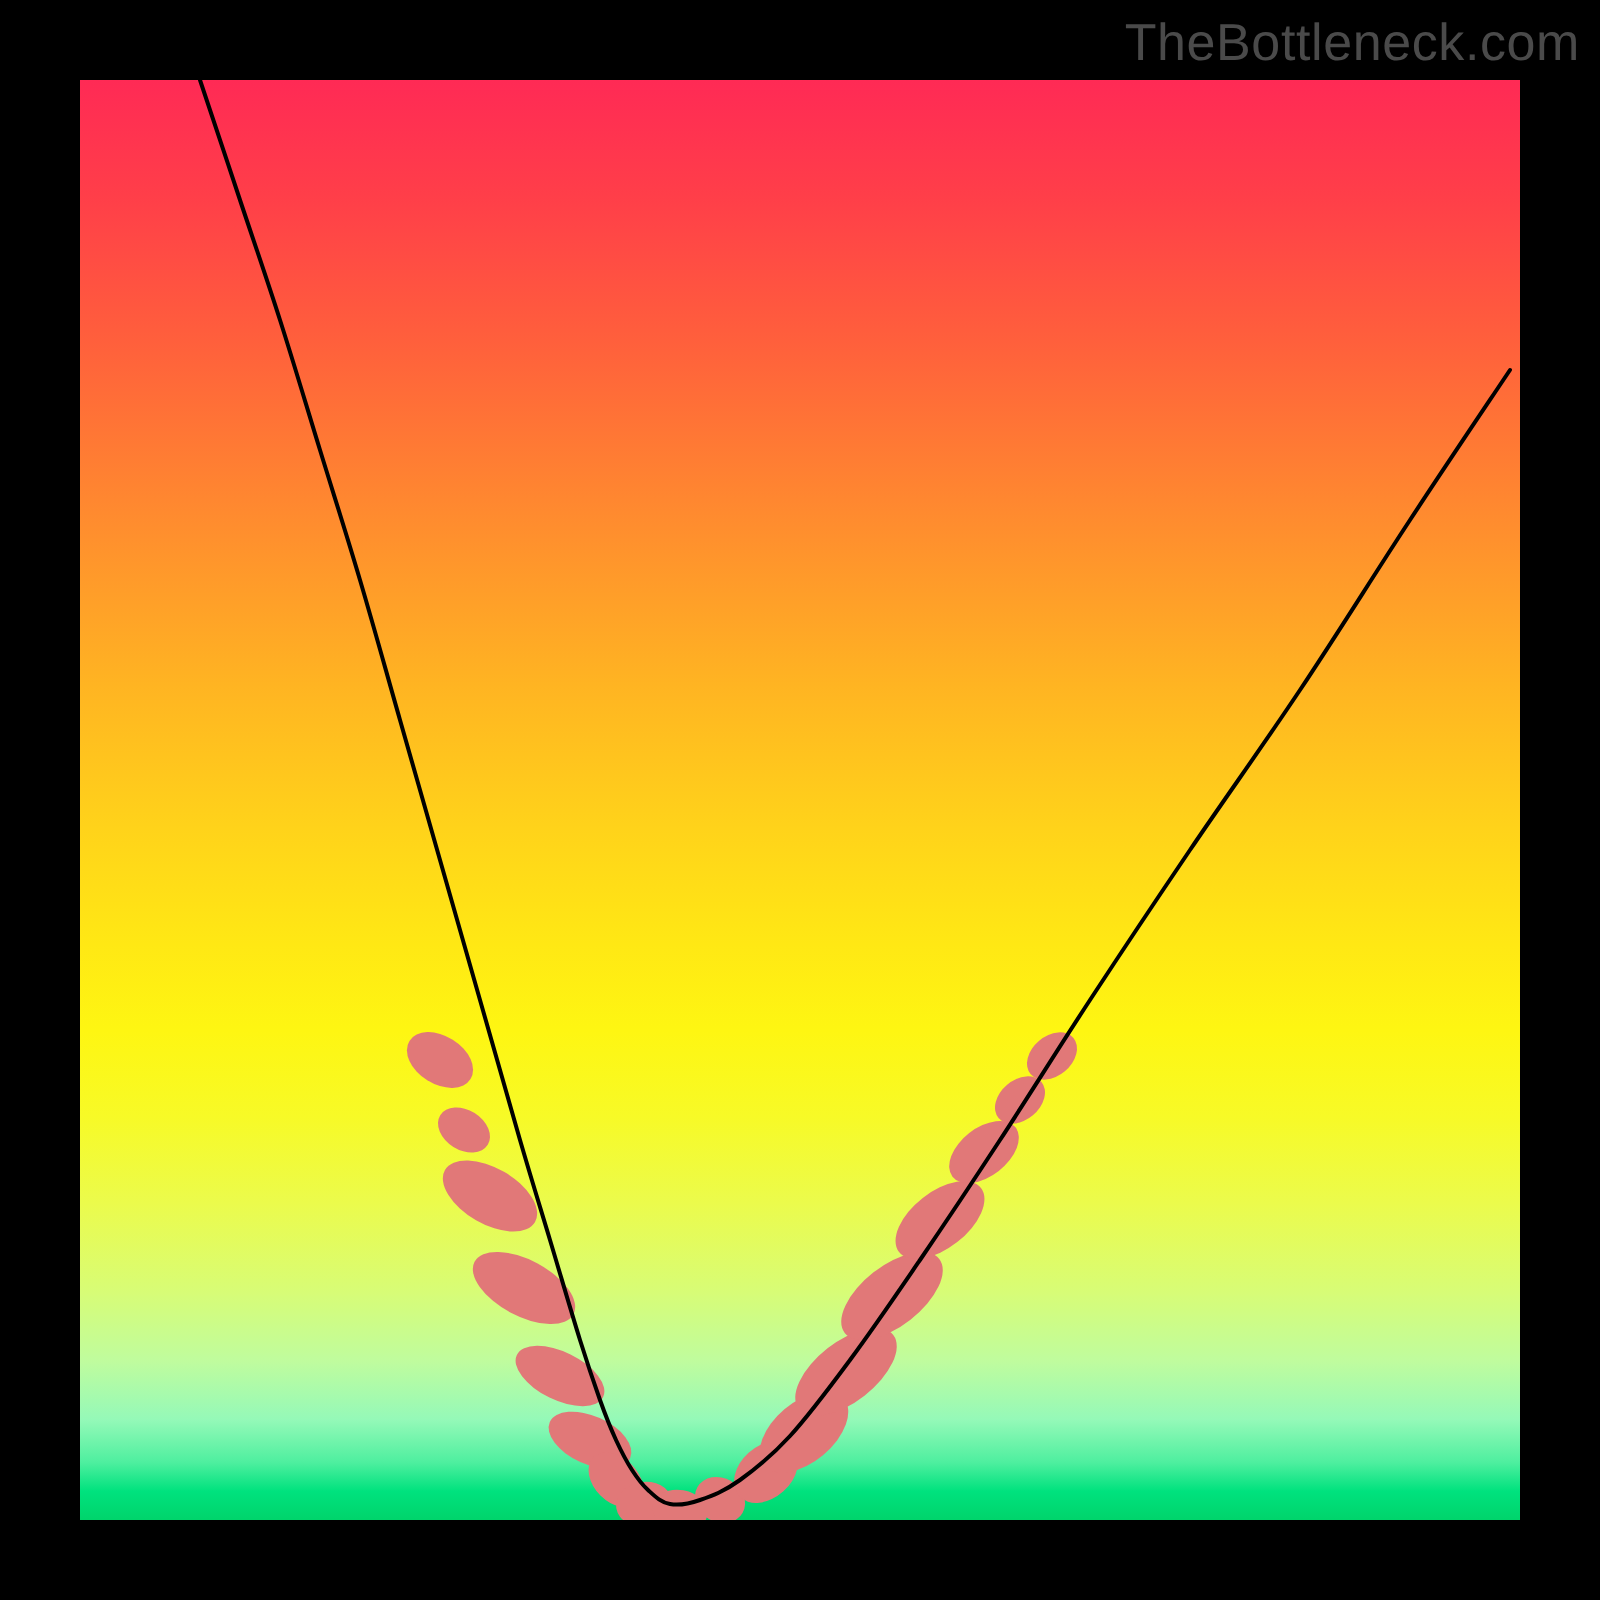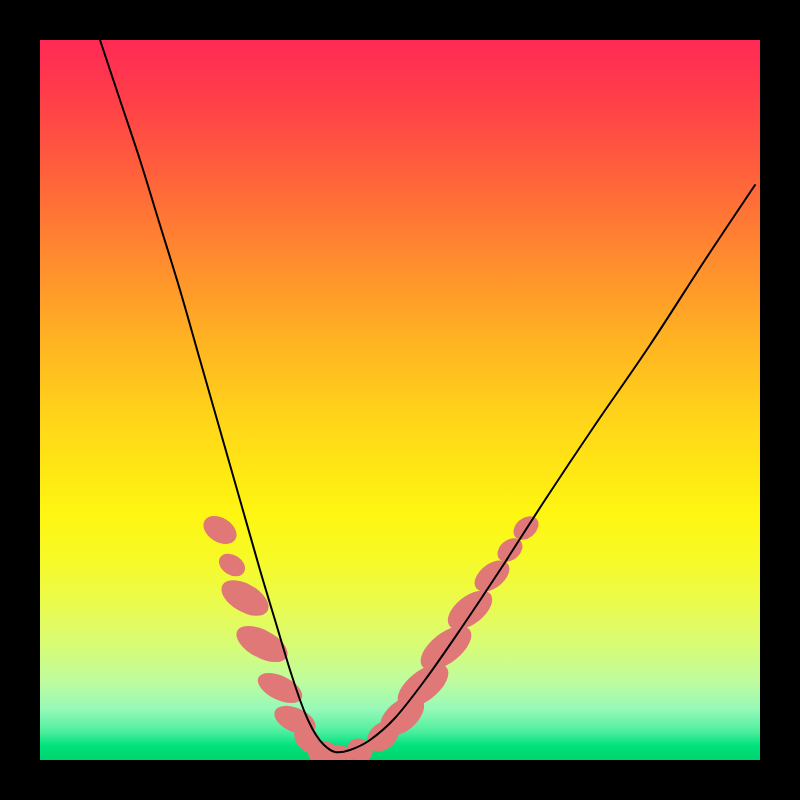--- a/index.html
+++ b/index.html
@@ -68,20 +68,21 @@
   }
   .blob {
     fill: #E17878;
     stroke: none;
   }
 </style>
 </head>
 <body>
 
 <div class="outer">
+  <div class="watermark">TheBottleneck.com</div>
 
   <div class="plot">
     <svg class="curve" viewBox="0 0 720 720">
       <g id="blob-group">
           <ellipse class="blob" cx="180" cy="490" rx="12" ry="18" transform="rotate(-58 180 490)"></ellipse>
           <ellipse class="blob" cx="192" cy="525" rx="10" ry="14" transform="rotate(-58 192 525)"></ellipse>
           <ellipse class="blob" cx="205" cy="558" rx="14" ry="26" transform="rotate(-60 205 558)"></ellipse>
           <ellipse class="blob" cx="222" cy="604" rx="14" ry="28" transform="rotate(-62 222 604)"></ellipse>
           <ellipse class="blob" cx="240" cy="648" rx="12" ry="24" transform="rotate(-64 240 648)"></ellipse>
           <ellipse class="blob" cx="255" cy="680" rx="12" ry="22" transform="rotate(-66 255 680)"></ellipse>

